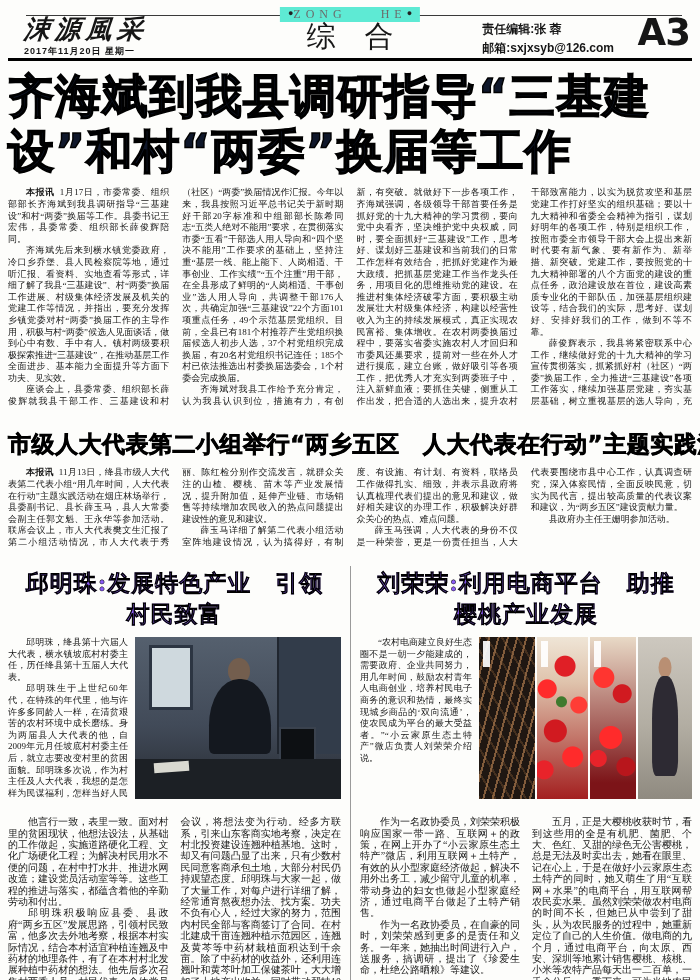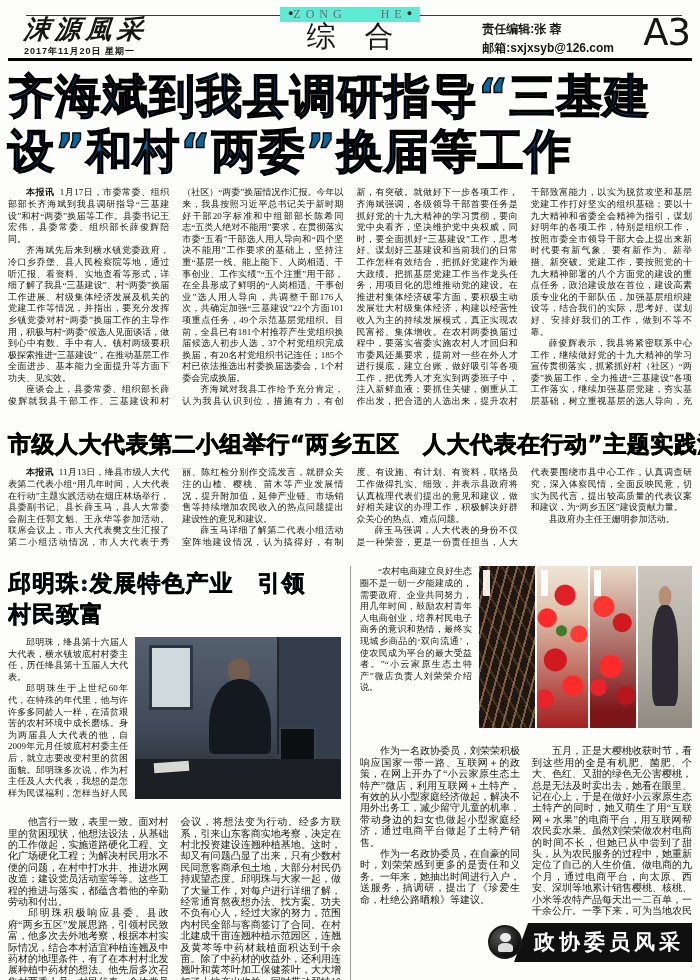--- a/index.html
+++ b/index.html
@@ -19,46 +19,46 @@
   .pinyin-wrap .dot{color:#222;font-size:9px;letter-spacing:0;vertical-align:2px;}
   .masthead{position:absolute;left:16px;top:12px;}
   .masthead-title{font-family:"DejaVu Serif",serif;font-style:italic;font-weight:bold;
     font-size:26px;letter-spacing:5px;transform:skewX(-4deg);line-height:1;}
   .masthead-date{font-size:9px;font-weight:bold;letter-spacing:1px;margin-top:3px;
     font-family:"Liberation Sans",sans-serif;}
   .section-name{position:absolute;top:17px;left:50%;transform:translateX(-50%);
     font-size:29px;line-height:1.1;white-space:pre;font-weight:500;text-align:center;}
   .editor-info{position:absolute;right:78px;top:16px;font-size:12px;font-weight:bold;
     line-height:1.55;font-family:"Liberation Sans",sans-serif;text-align:left;}
-  .page-no{position:absolute;right:2px;top:7px;font-size:37px;font-weight:400;
+  .page-no{position:absolute;right:2px;top:7px;font-size:37px;font-weight:700;
     font-family:"DejaVu Sans",sans-serif;letter-spacing:-1px;}
 
   
   .lead-headline{font-family:"DejaVu Sans",sans-serif;font-weight:900;font-size:46px;
     line-height:1.2;margin:8px 0 8px 0;white-space:pre-line;letter-spacing:1px;
-    -webkit-text-stroke:1.4px #000;color:#0369a1;}
+    -webkit-text-stroke:1.4px #000;color:#0f172a;}
   .cols{text-align:justify;overflow:hidden;}
   .cols4{column-count:4;column-gap:13px;font-size:9px;line-height:11.6px;}
   .lead-body{height:226px;}
   .para{margin:0;text-indent:2em;}
   .lead-in{font-family:"Liberation Sans",sans-serif;font-weight:bold;margin-right:5px;}
 
   
   .second-headline{font-family:"DejaVu Sans",sans-serif;font-weight:900;font-size:23px;
     margin:16px 0 7px 0;white-space:nowrap;-webkit-text-stroke:0.7px #000;color:#000;letter-spacing:0.5px;}
   .second-body{height:93px;}
 
   
   .bottom{display:flex;margin-top:6px;height:446px;}
   .half{width:50%;box-sizing:border-box;overflow:hidden;}
   .half.lefth{padding-right:9px;}
   .half.righth{border-left:1px solid #9a9a9a;padding-left:9px;}
   .feature-headline{font-family:"DejaVu Serif",serif;font-weight:900;font-size:23px;
     line-height:1.32;margin:2px 0 8px 0;white-space:pre-line;letter-spacing:1px;
-    -webkit-text-stroke:0.5px #000;color:#0f172a;}
+    -webkit-text-stroke:0.5px #000;color:#8b5cf6;text-align:center;}
   .feature-top{display:flex;gap:7px;height:162px;overflow:hidden;}
   .intro-col{flex:0 0 120px;font-size:9px;line-height:11.6px;text-align:justify;overflow:hidden;}
   .righth .intro-col{flex-basis:112px;}
   .photo{flex:1;position:relative;overflow:hidden;background:#888;}
   .cols2{column-count:2;column-gap:12px;font-size:10px;line-height:11.4px;height:174px;margin-top:17px;}
 
   
   .office{background:linear-gradient(180deg,#55606e 0%,#414a58 55%,#262a31 100%);}
   .office .window{position:absolute;left:7%;top:5%;width:21%;height:40%;background:#cfd9de;border:3px solid #2c3542;box-sizing:border-box;}
   .office .cabinet{position:absolute;right:0;top:0;width:30%;height:72%;background:#323c4a;border-left:2px solid #20262f;}
@@ -175,20 +175,22 @@
         <p class="para">邱明珠积极响应县委、县政府“两乡五区”发展思路，引领村民致富，他多次去外地考察，根据本村实际情况，结合本村适宜种植连翘及中药材的地理条件，有了在本村村北发展种植中药材的想法。他先后多次召集村两委人员、村民代表、全体党员会议，将想法变为行动。经多方联系，引来山东客商实地考察，决定在村北投资建设连翘种植基地。这时，却又有问题凸显了出来，只有少数村民同意客商承包土地，大部分村民仍持观望态度。邱明珠与大家一起，做了大量工作，对每户进行详细了解，经常通宵熬夜想办法、找方案。功夫不负有心人，经过大家的努力，范围内村民全部与客商签订了合同。在村北建成千亩连翘种植示范园区，连翘及黄芩等中药材栽植面积达到千余亩。除了中药材的收益外，还利用连翘叶和黄芩叶加工保健茶叶，大大增加了土地产出收益，同时带动帮扶10户贫困户脱贫。在他的示范带领下，东外、山底坡、横南等村种植连翘及中药材2000余亩。</p>
 
       </div>
       <div class="badge-row">
         <div class="emblem"></div>
         <div class="badge-band">人大代表风采</div>
       </div>
     </section>
 
     <section class="half righth">
+      <h2 class="feature-headline">刘荣荣:利用电商平台　助推
+樱桃产业发展</h2>
       <div class="feature-top">
         <div class="intro-col">
           <p class="para">“农村电商建立良好生态圈不是一朝一夕能建成的，需要政府、企业共同努力，用几年时间，鼓励农村青年人电商创业，培养村民电子商务的意识和热情，最终实现城乡商品的‘双向流通’，使农民成为平台的最大受益者。”“小云家原生态土特产”微店负责人刘荣荣介绍说。</p>
         </div>
         <div class="photo-strip">
           <div class="ph tree">
               <div class="vlabel"></div>
             </div>
           <div class="ph cherries">
               <div class="vlabel"></div>

